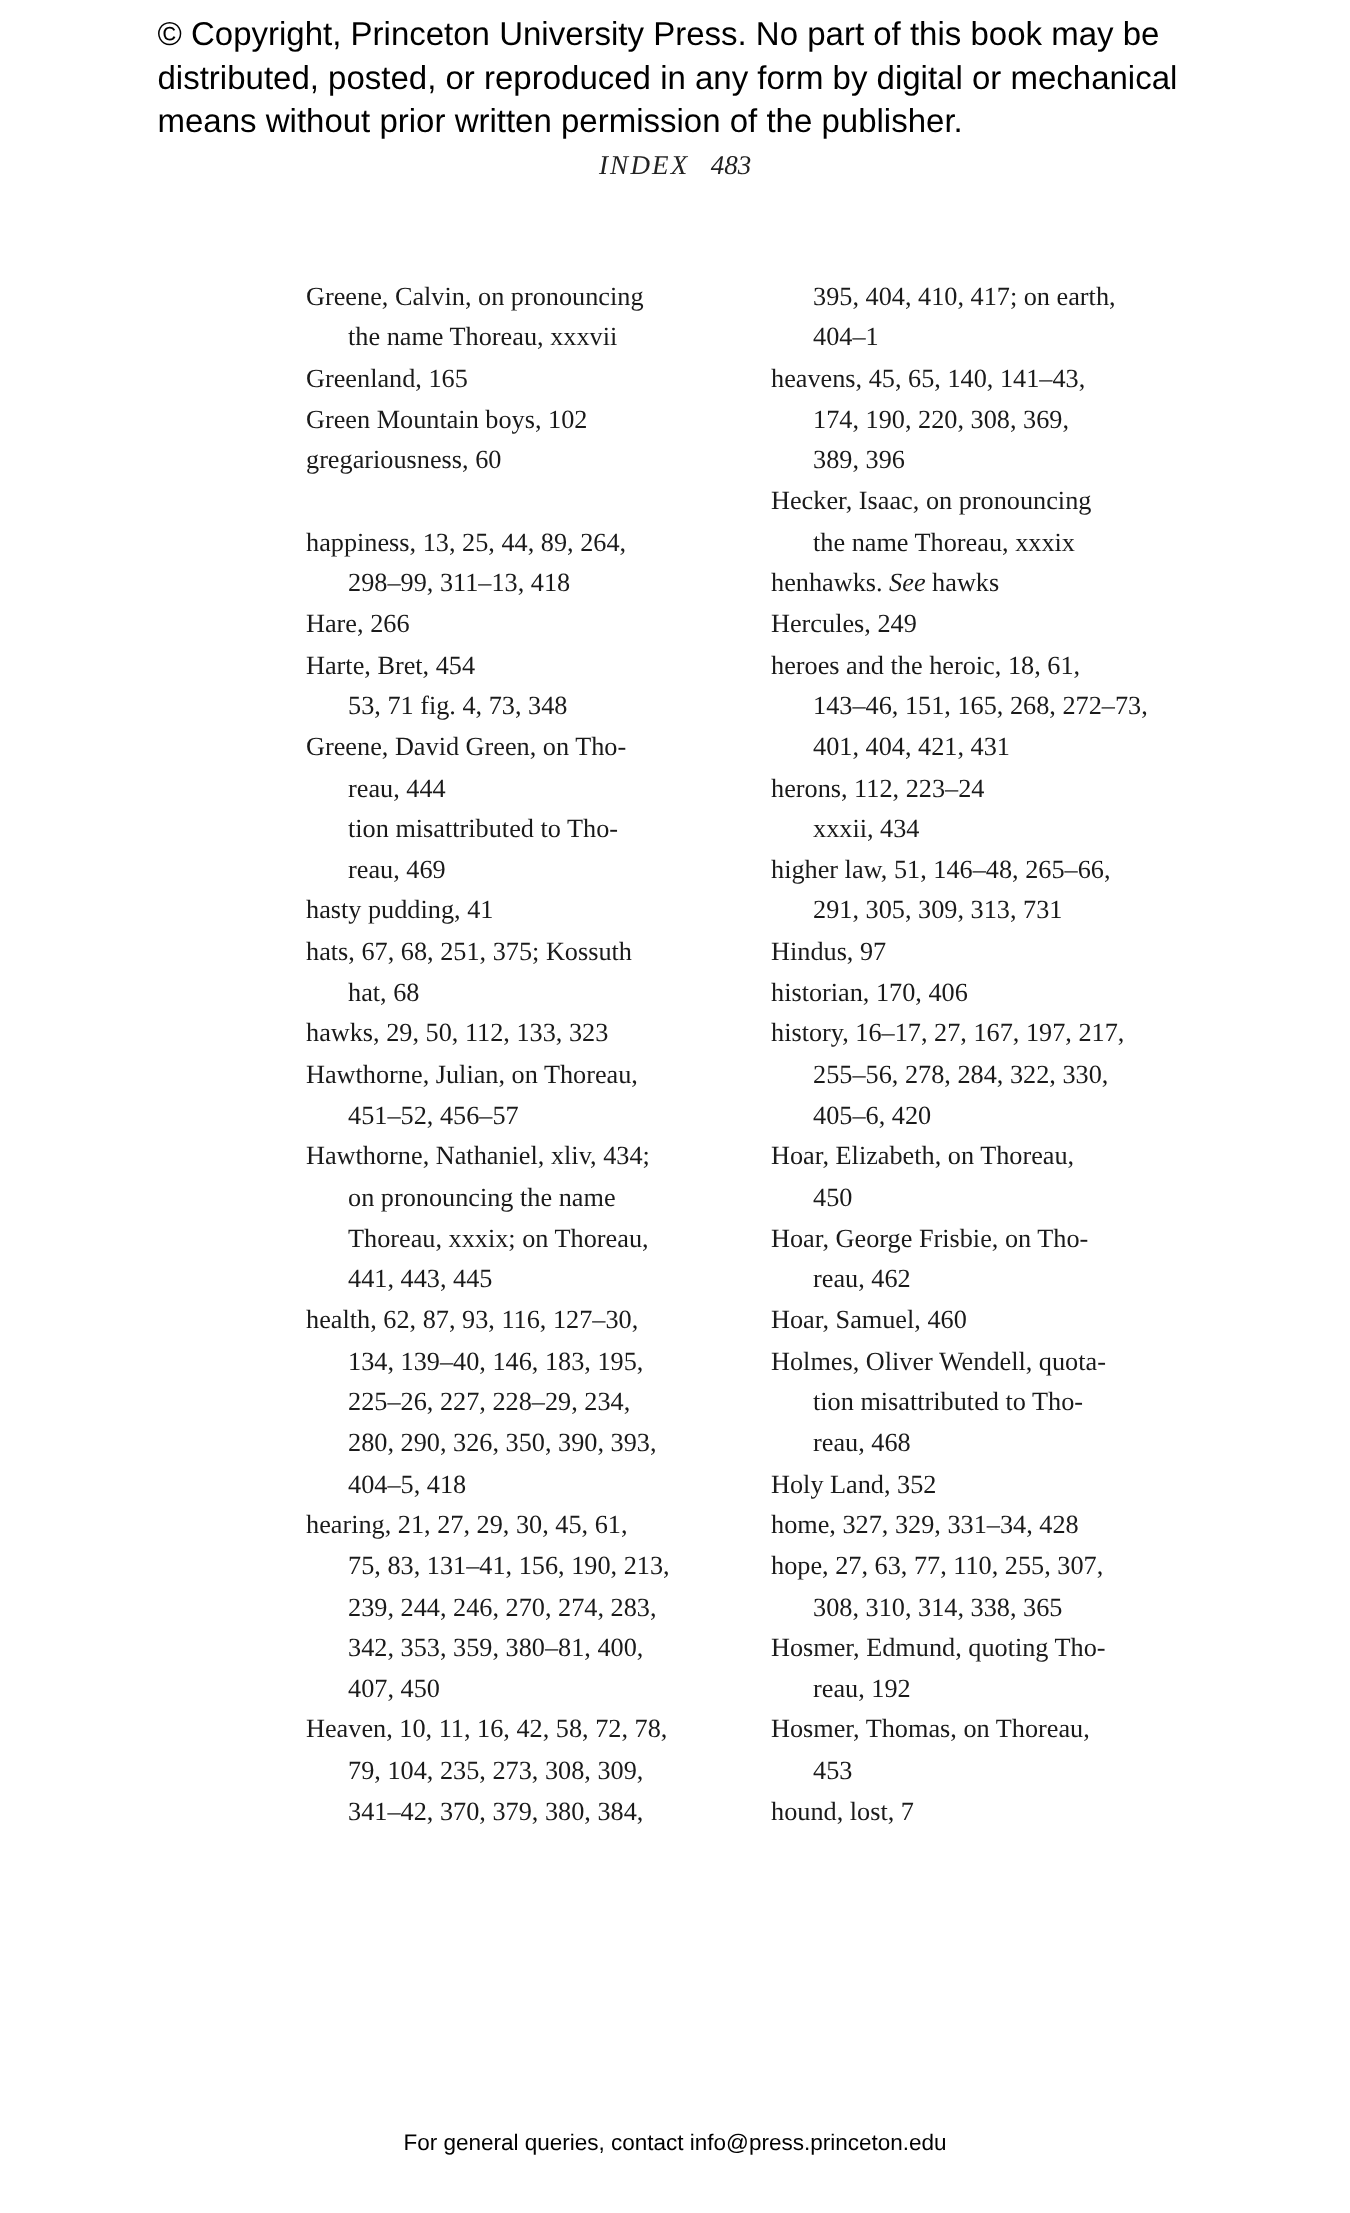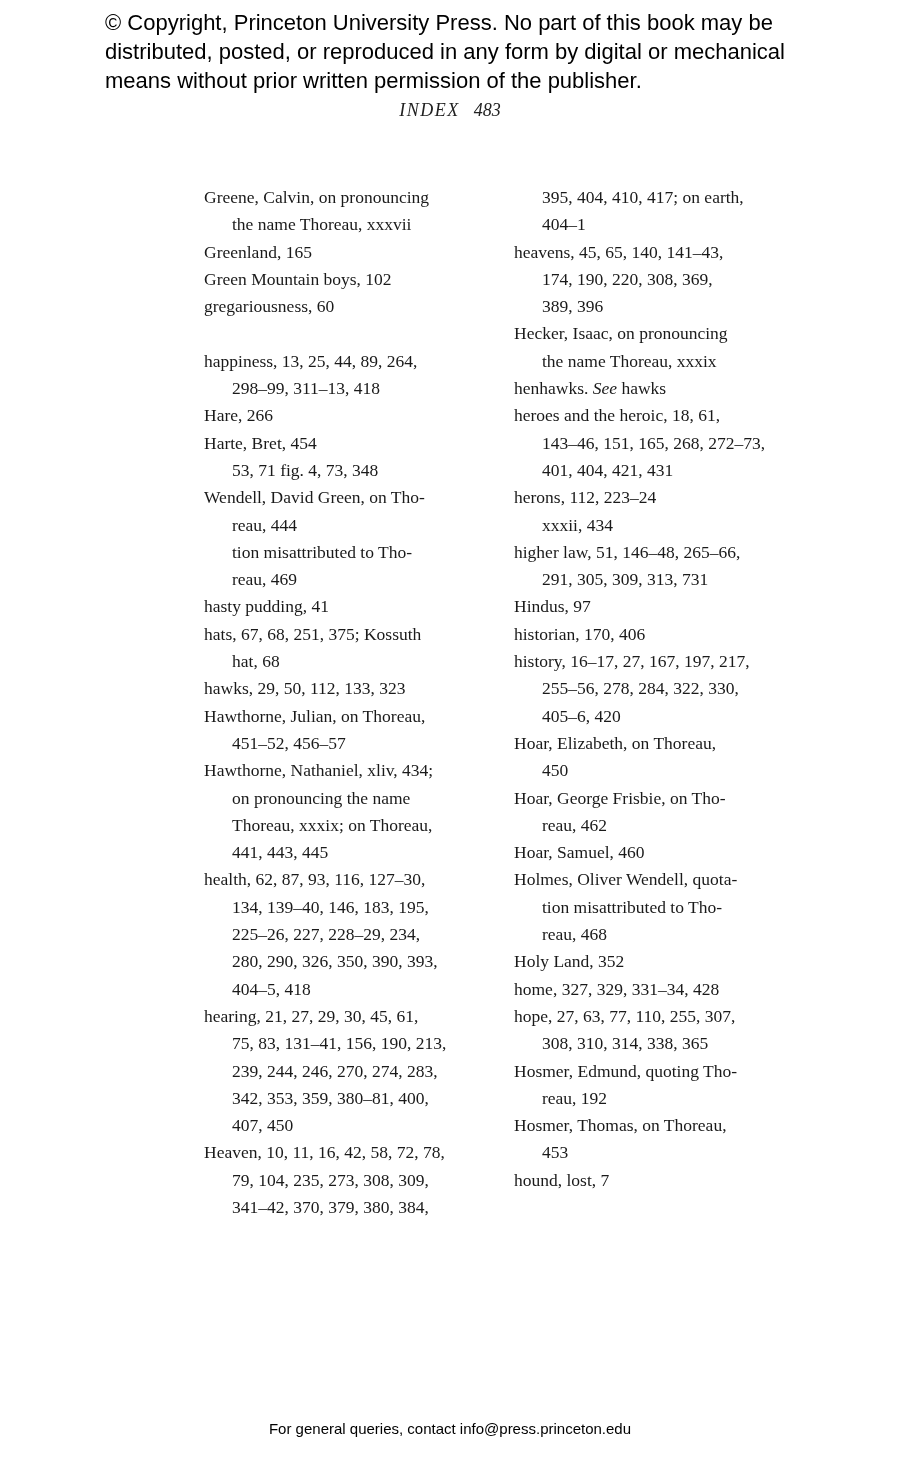--- a/index.html
+++ b/index.html
@@ -99,21 +99,21 @@
         <div class="index-line indent">the name Thoreau, xxxvii</div>
         <div class="index-line">Greenland, 165</div>
         <div class="index-line">Green Mountain boys, 102</div>
         <div class="index-line">gregariousness, 60</div>
         <div class="index-line blank"></div>
         <div class="index-line">happiness, 13, 25, 44, 89, 264,</div>
         <div class="index-line indent">298–99, 311–13, 418</div>
         <div class="index-line">Hare, 266</div>
         <div class="index-line">Harte, Bret, 454</div>
         <div class="index-line indent">53, 71 fig. 4, 73, 348</div>
-        <div class="index-line">Wendell, David Green, on Tho-</div>
+        <div class="index-line">Greene, David Green, on Tho-</div>
         <div class="index-line indent">reau, 444</div>
         <div class="index-line indent">tion misattributed to Tho-</div>
         <div class="index-line indent">reau, 469</div>
         <div class="index-line">hasty pudding, 41</div>
         <div class="index-line">hats, 67, 68, 251, 375; Kossuth</div>
         <div class="index-line indent">hat, 68</div>
         <div class="index-line">hawks, 29, 50, 112, 133, 323</div>
         <div class="index-line">Hawthorne, Julian, on Thoreau,</div>
         <div class="index-line indent">451–52, 456–57</div>
         <div class="index-line">Hawthorne, Nathaniel, xliv, 434;</div>
@@ -136,20 +136,21 @@
       </div>
     <div class="index-column">
         <div class="index-line indent">395, 404, 410, 417; on earth,</div>
         <div class="index-line indent">404–1</div>
         <div class="index-line">heavens, 45, 65, 140, 141–43,</div>
         <div class="index-line indent">174, 190, 220, 308, 369,</div>
         <div class="index-line indent">389, 396</div>
         <div class="index-line">Hecker, Isaac, on pronouncing</div>
         <div class="index-line indent">the name Thoreau, xxxix</div>
         <div class="index-line">henhawks. <em>See</em> hawks</div>
+        <div class="index-line">Hercules, 249</div>
         <div class="index-line">heroes and the heroic, 18, 61,</div>
         <div class="index-line indent">143–46, 151, 165, 268, 272–73,</div>
         <div class="index-line indent">401, 404, 421, 431</div>
         <div class="index-line">herons, 112, 223–24</div>
         <div class="index-line indent">xxxii, 434</div>
         <div class="index-line">higher law, 51, 146–48, 265–66,</div>
         <div class="index-line indent">291, 305, 309, 313, 731</div>
         <div class="index-line">Hindus, 97</div>
         <div class="index-line">historian, 170, 406</div>
         <div class="index-line">history, 16–17, 27, 167, 197, 217,</div>

